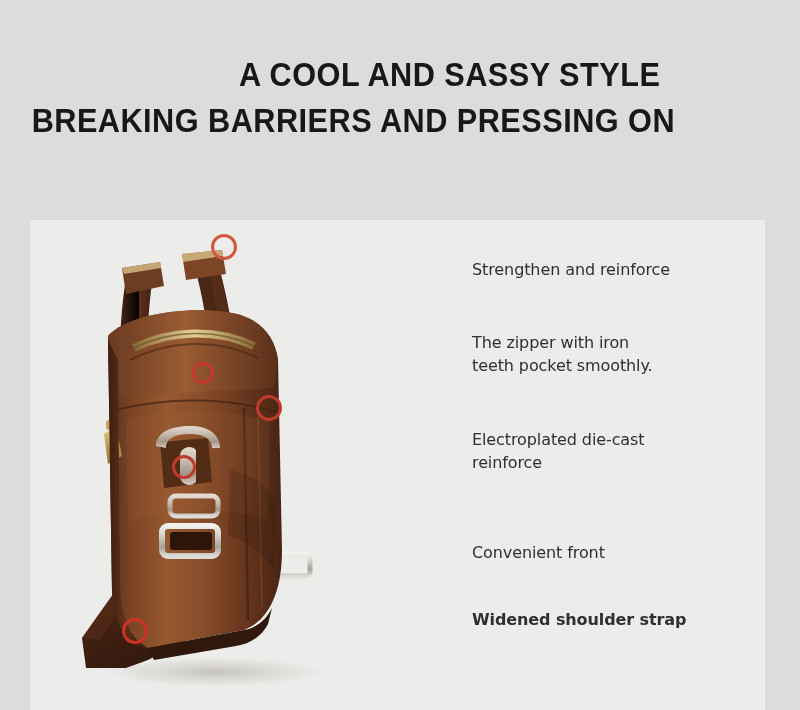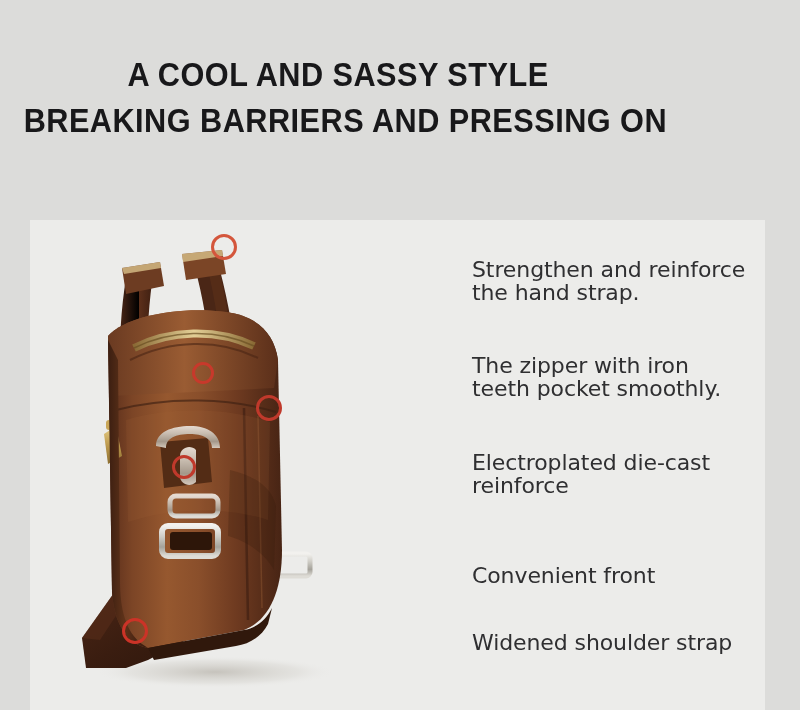--- a/index.html
+++ b/index.html
@@ -13,23 +13,23 @@
     overflow: hidden;
     background: #dcdcda;
     font-family: "Liberation Sans", sans-serif;
     position: relative;
   }
 
   
   .headline {
     position: absolute;
     top: 52px;
-    left: 0;
+    left: 8px;
     width: 676px;
-    text-align: center;
+    text-align: right;
     color: #18181a;
   }
   .headline-line {
     font-family: "Liberation Sans Narrow", "Liberation Sans", sans-serif;
     font-weight: 700;
     font-size: 33px;
     letter-spacing: 0.5px;
     line-height: 46px;
     transform: scaleX(0.93);
     white-space: nowrap;
@@ -50,31 +50,31 @@
 
   
   .features {
     position: absolute;
     left: 472px;
     top: 258px;
     width: 260px;
   }
   .feature {
     color: #2f2f31;
-    font-size: 22px;
+    font-size: 16px;
     line-height: 23px;
     font-family: "DejaVu Sans", sans-serif;
     letter-spacing: -0.1px;
   }
   .feature-line { display: block; white-space: nowrap; }
   .f0 { margin-bottom: 50px; }
   .f1 { margin-bottom: 51px; margin-top: 17px; }
   .f2 { margin-bottom: 67px; }
   .f3 { margin-bottom: 44px; }
-  .f4 { margin-bottom: 12px; }
+  .f4 { margin-bottom: 12px; font-weight: bold; }
 
   
   .bag-stage {
     position: absolute;
     left: 30px;
     top: 220px;
     width: 420px;
     height: 490px;
     overflow: hidden;
   }
@@ -207,21 +207,20 @@
 
 <div class="ring" id="ring0" style="left: 211px; top: 234px; width: 26px; height: 26px; border: 3px solid rgb(212, 86, 60);"></div>
 <div class="ring" id="ring1" style="left: 192px; top: 362px; width: 22px; height: 22px; border: 3px solid rgb(200, 57, 43);"></div>
 <div class="ring" id="ring2" style="left: 256px; top: 395px; width: 26px; height: 26px; border: 3px solid rgb(192, 57, 43);"></div>
 <div class="ring" id="ring3" style="left: 172px; top: 455px; width: 24px; height: 24px; border: 3px solid rgb(192, 57, 43);"></div>
 <div class="ring" id="ring4" style="left: 122px; top: 618px; width: 26px; height: 26px; border: 3px solid rgb(204, 51, 39);"></div>
 
 <div class="features">
   <div class="feature f0">
     <span class="feature-line">Strengthen and reinforce</span>
-    <span class="feature-line">the hand strap.</span>
   </div>
   <div class="feature f1">
     <span class="feature-line">The zipper with iron</span>
     <span class="feature-line">teeth pocket smoothly.</span>
   </div>
   <div class="feature f2">
     <span class="feature-line">Electroplated die-cast</span>
     <span class="feature-line">reinforce</span>
   </div>
   <div class="feature f3">

